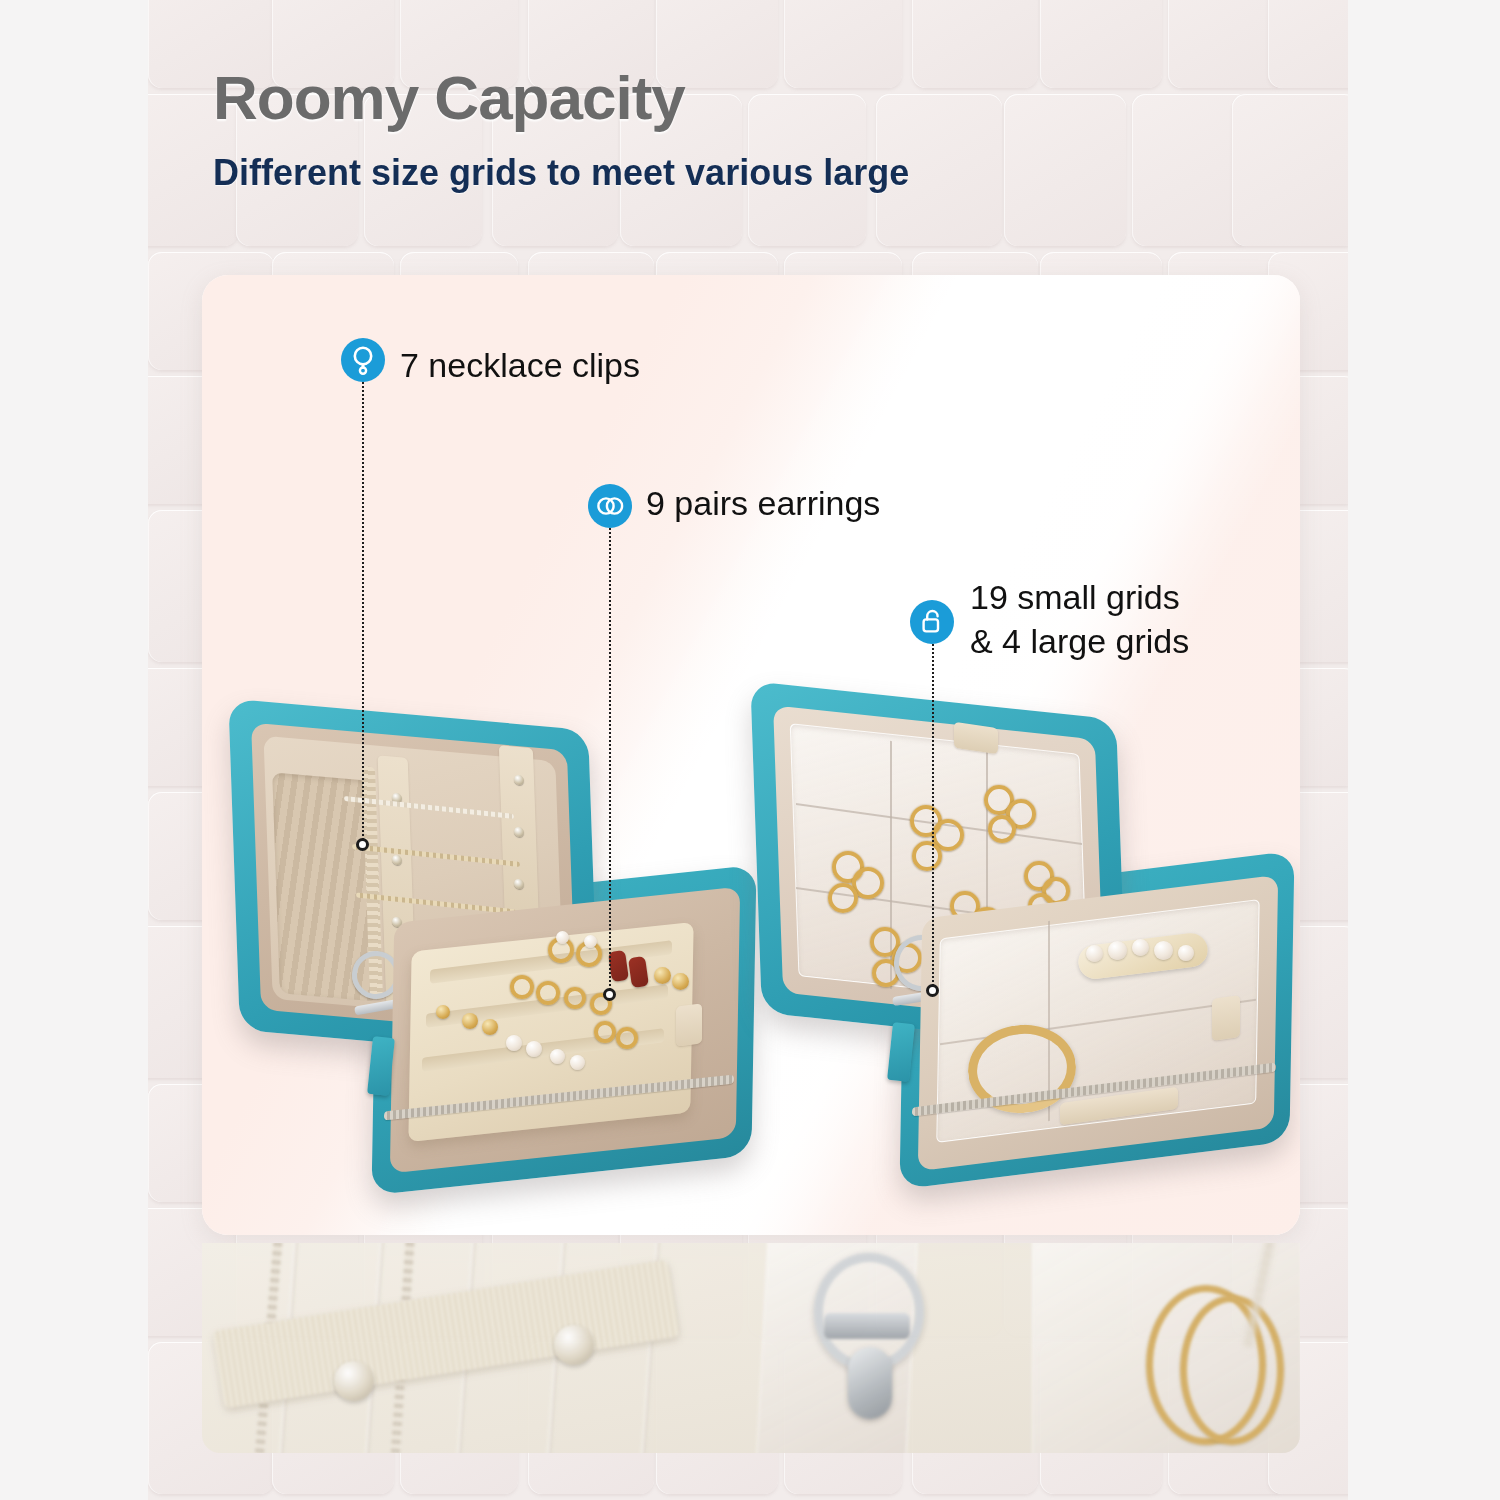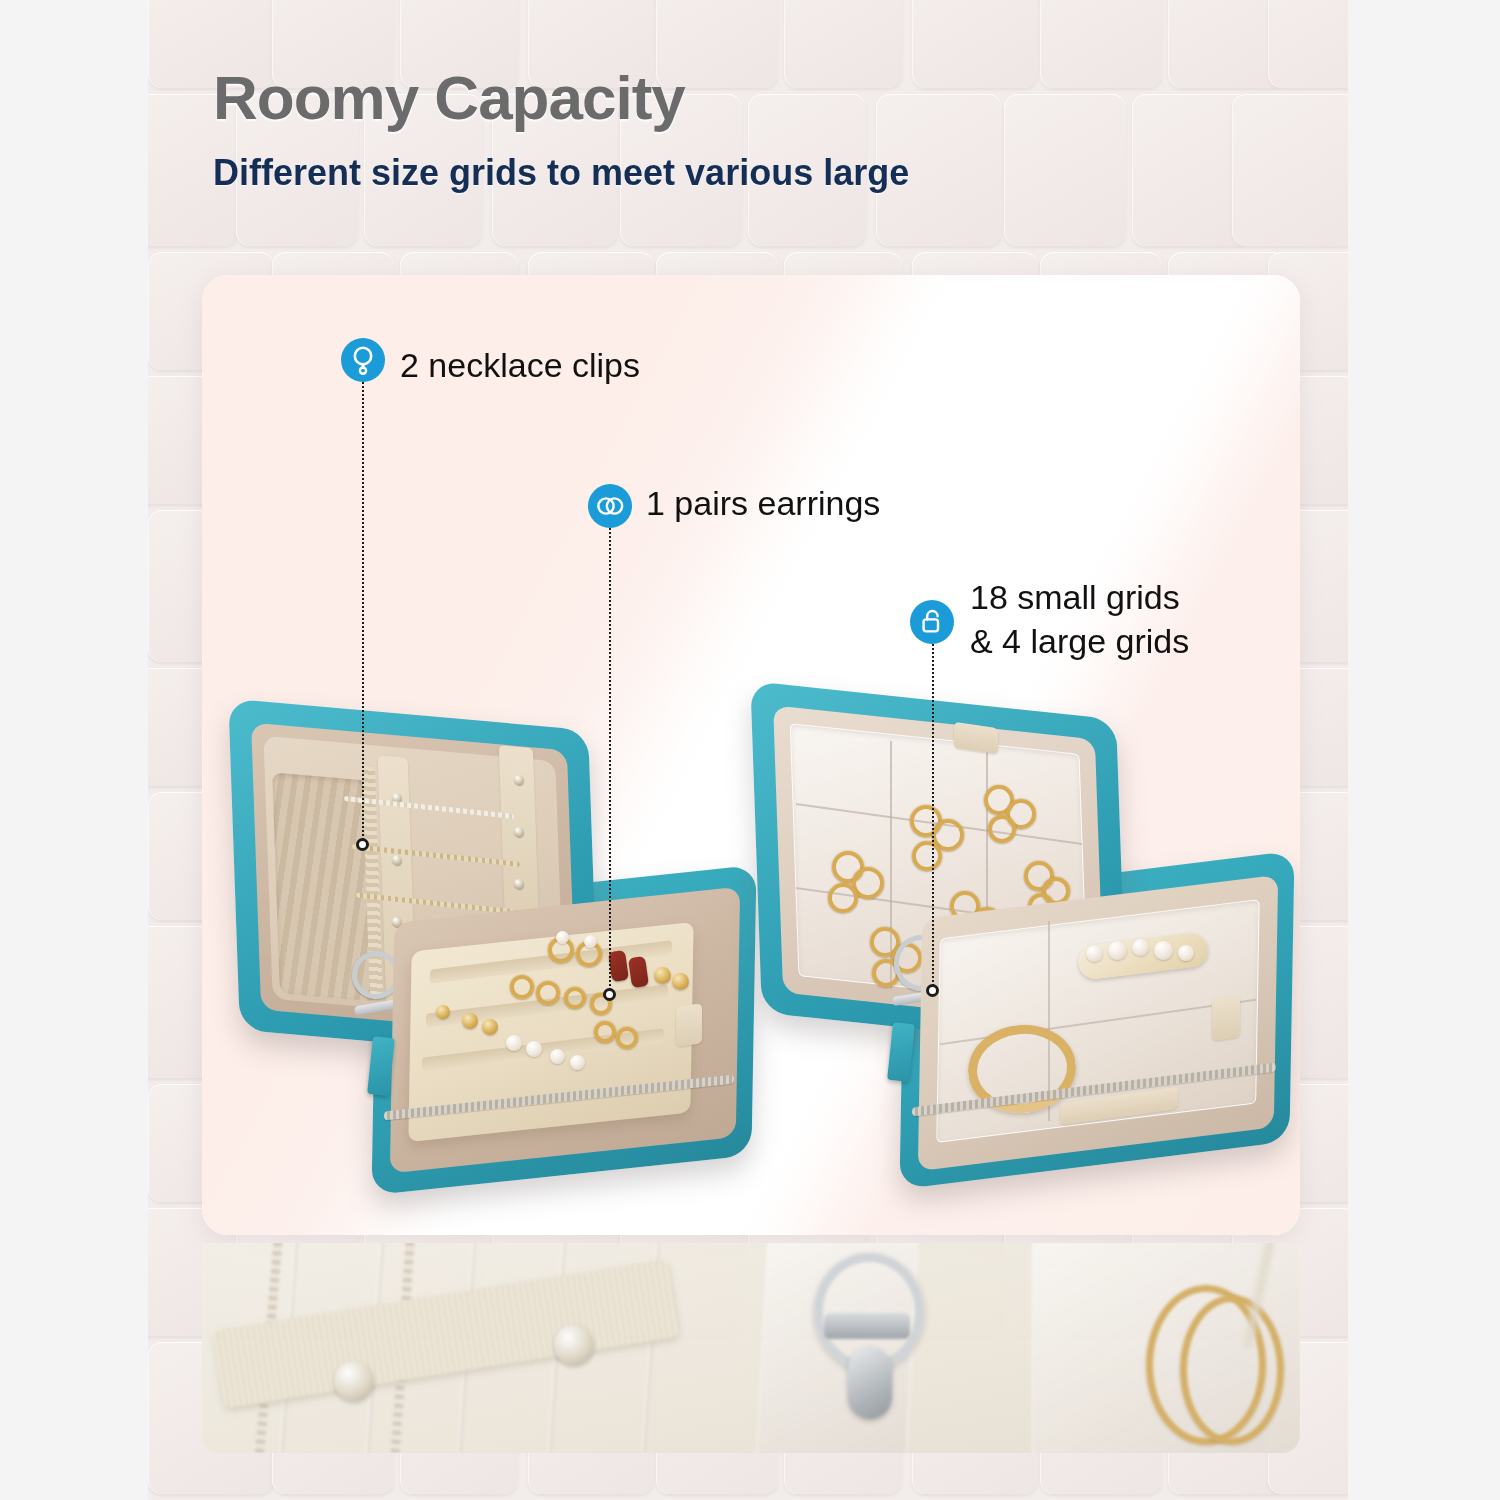--- a/index.html
+++ b/index.html
@@ -525,45 +525,45 @@
   <div class="callout">
     <div class="leader" style="left:362px; top:382px; height:462px;"></div>
     <div class="leader-dot" style="left:356px; top:838px;"></div>
     <div class="badge" style="left:341px; top:338px;">
       <svg width="26" height="30" viewBox="0 0 26 30" aria-hidden="true">
         <circle cx="13" cy="11" r="8.2" fill="none" stroke="#ffffff" stroke-width="2.6"></circle>
         <rect x="11.5" y="19.4" width="3" height="4.2" fill="#ffffff"></rect>
         <circle cx="13" cy="25.6" r="3.1" fill="none" stroke="#ffffff" stroke-width="2.4"></circle>
       </svg>
     </div>
-    <div class="callout-label" style="left:400px; top:346px;">2 necklace clips</div>
+    <div class="callout-label" style="left:400px; top:346px;">7 necklace clips</div>
   </div>
 
   <div class="callout">
     <div class="leader" style="left:609px; top:528px; height:466px;"></div>
     <div class="leader-dot" style="left:603px; top:988px;"></div>
     <div class="badge" style="left:588px; top:484px;">
       <svg width="30" height="22" viewBox="0 0 30 22" aria-hidden="true">
         <circle cx="11" cy="11" r="7.6" fill="none" stroke="#ffffff" stroke-width="2.4"></circle>
         <circle cx="19.5" cy="11" r="7.6" fill="none" stroke="#ffffff" stroke-width="2.4"></circle>
       </svg>
     </div>
-    <div class="callout-label" style="left:646px; top:484px;">1 pairs earrings</div>
+    <div class="callout-label" style="left:646px; top:484px;">9 pairs earrings</div>
   </div>
 
   <div class="callout">
     <div class="leader" style="left:932px; top:644px; height:346px;"></div>
     <div class="leader-dot" style="left:926px; top:984px;"></div>
     <div class="badge" style="left:910px; top:600px;">
       <svg width="26" height="28" viewBox="0 0 26 28" aria-hidden="true">
         <path d="M8.2 11.5 V8.2 a5.2 5.2 0 0 1 10.4 0" fill="none" stroke="#ffffff" stroke-width="2.4" stroke-linecap="round"></path>
         <rect x="4.6" y="11.4" width="14.4" height="12" rx="2.6" fill="none" stroke="#ffffff" stroke-width="2.4"></rect>
       </svg>
     </div>
-    <div class="callout-label" style="left:970px; top:578px;">18 small grids</div>
+    <div class="callout-label" style="left:970px; top:578px;">19 small grids</div>
     <div class="callout-label" style="left:970px; top:622px;">&amp; 4 large grids</div>
   </div>
 
   <div id="bottomstrip">
 
     <div class="bpanel" style="left:0; width:560px;">
       <div class="b-groove blur" style="left:84px; top:-10px; width:5px; height:230px; transform:rotate(4deg);"></div>
       <div class="b-groove blur" style="left:170px; top:-10px; width:5px; height:230px; transform:rotate(4deg);"></div>
       <div class="b-groove blur" style="left:262px; top:-10px; width:5px; height:230px; transform:rotate(4deg);"></div>
       <div class="b-groove blur" style="left:352px; top:-10px; width:5px; height:230px; transform:rotate(4deg);"></div>

